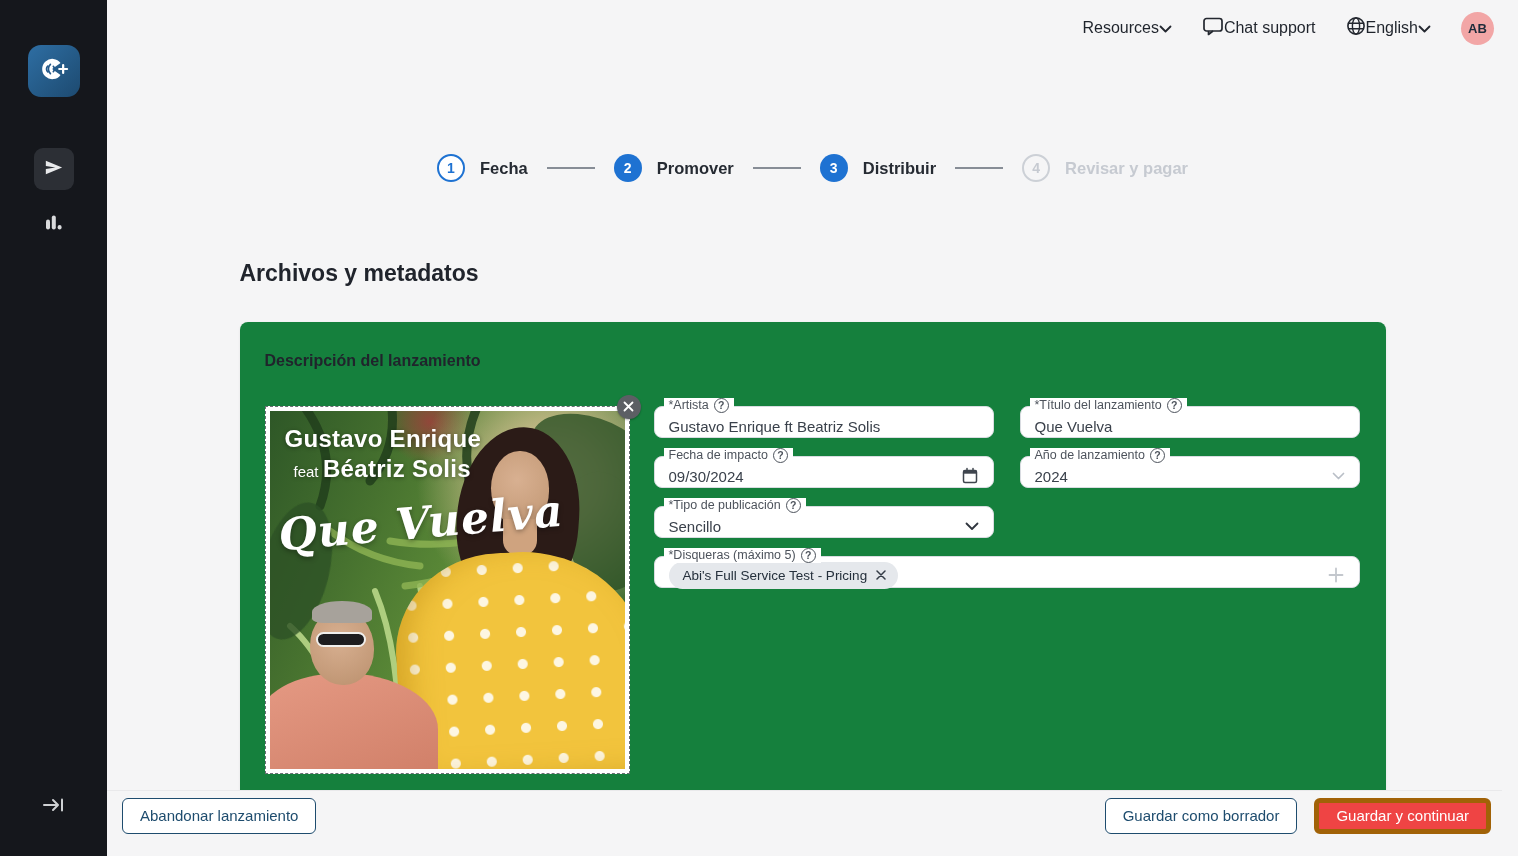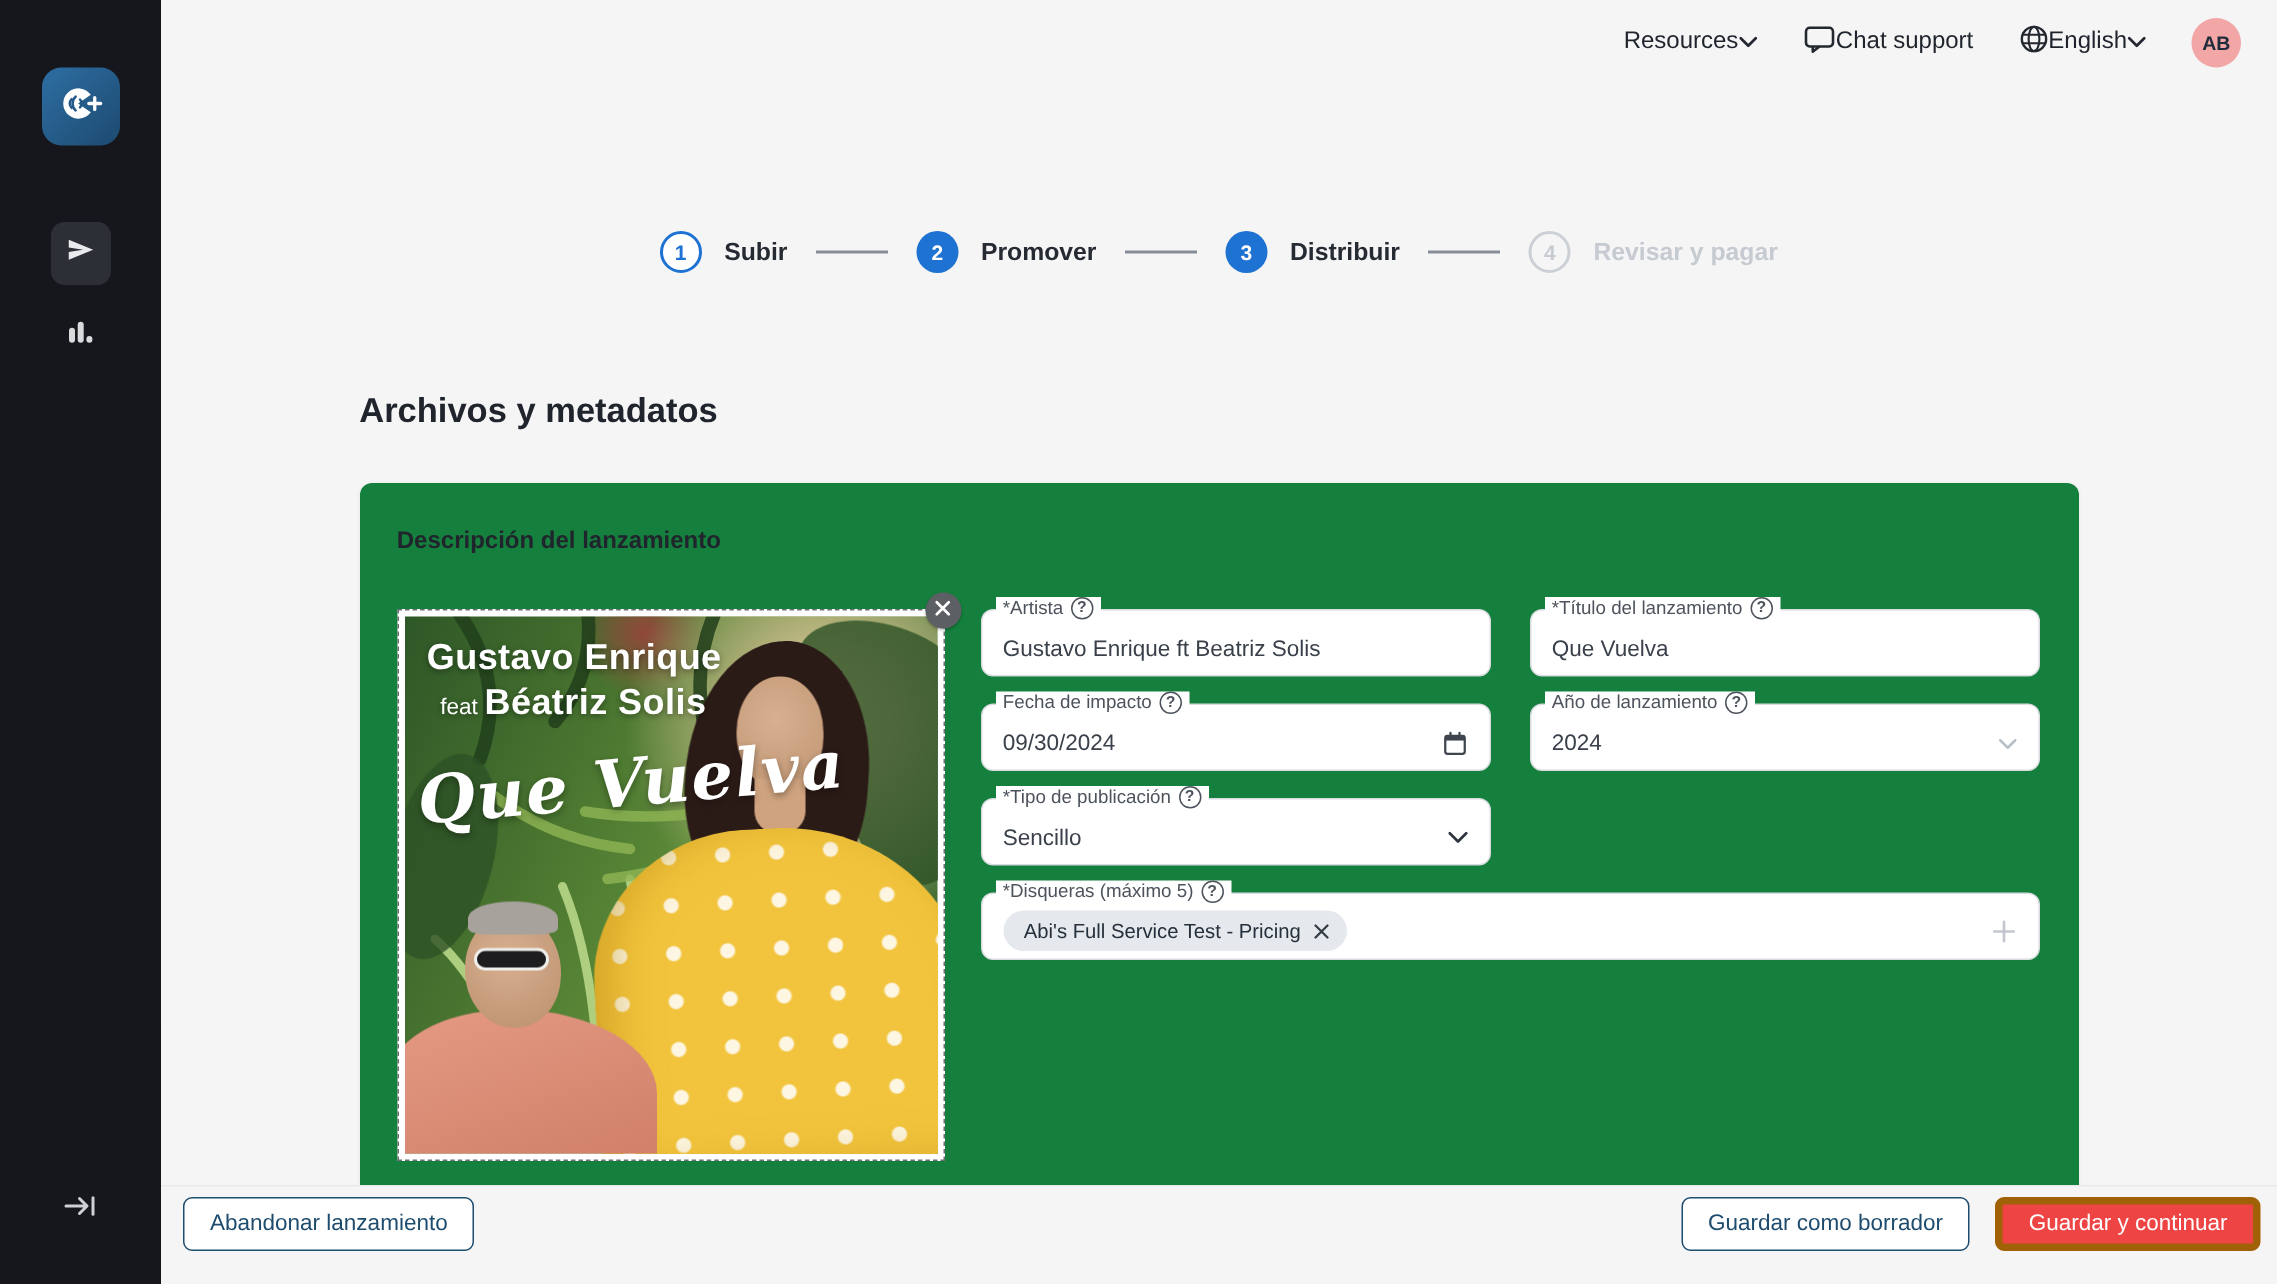--- a/index.html
+++ b/index.html
@@ -112,21 +112,21 @@
     background:#5c5f64; display:flex; align-items:center; justify-content:center;
     cursor:pointer; box-shadow:0 1px 2px rgba(0,0,0,.3); z-index:2;
   }
 
   
   .form-grid {
     flex:1; display:grid; grid-template-columns:340px 340px; column-gap:26px; row-gap:18px;
     align-content:start;
   }
   .field {
-    position:relative; height:45px; border:1px solid #d9dce1; border-radius:8px;
+    position:relative; height:32px; border:1px solid #d9dce1; border-radius:8px;
     background:#fff; cursor:text;
   }
   .field-label {
     position:absolute; top:-9px; left:9px; background:#fff; padding:0 5px;
     font-size:12.5px; color:#4d535c; display:flex; align-items:center; gap:5px;
     white-space:nowrap; line-height:15px;
   }
   .help {
     width:15px; height:15px; border:1.2px solid #4d535c; border-radius:50%;
     display:inline-flex; align-items:center; justify-content:center;
@@ -140,21 +140,21 @@
   .field-wide { grid-column:1 / span 2; }
   .chip {
     display:inline-flex; align-items:center; gap:9px; background:#e5e8ec;
     border-radius:15px; padding:6px 12px 6px 14px; font-size:13.5px; color:#25303c;
     cursor:default;
   }
   .icon-btn { display:flex; align-items:center; cursor:pointer; }
 
   
   .footer {
-    position:fixed; left:107px; right:0; bottom:0; height:66px;
+    position:fixed; left:107px; right:16px; bottom:0; height:66px;
     background:#f5f5f6; border-top:1px solid #e9e9eb;
     display:flex; align-items:center; padding:0 11px 16px 15px; z-index:40;
   }
   .btn {
     height:36px; border-radius:6px; font-size:15px; padding:0 17px;
     display:flex; align-items:center; justify-content:center; cursor:pointer;
     font-family:"Liberation Sans", sans-serif;
   }
   .btn-outline { background:#fff; border:1px solid #1e4c6e; color:#1e4c6e; }
   .btn-filled { background:#ef4444; border:5px solid #a16207; color:#fff; }
@@ -239,21 +239,21 @@
       </span>
     </div>
     <div class="avatar">
       <span>AB</span>
     </div>
   </header>
 
   <nav class="stepper">
     <div class="step outlined">
       <span class="step-circle">1</span>
-      <span class="step-label">Subir</span>
+      <span class="step-label">Fecha</span>
     </div>
     <span class="step-connector"></span>
     <div class="step filled">
       <span class="step-circle">2</span>
       <span class="step-label">Promover</span>
     </div>
     <span class="step-connector"></span>
     <div class="step filled">
       <span class="step-circle">3</span>
       <span class="step-label">Distribuir</span>

